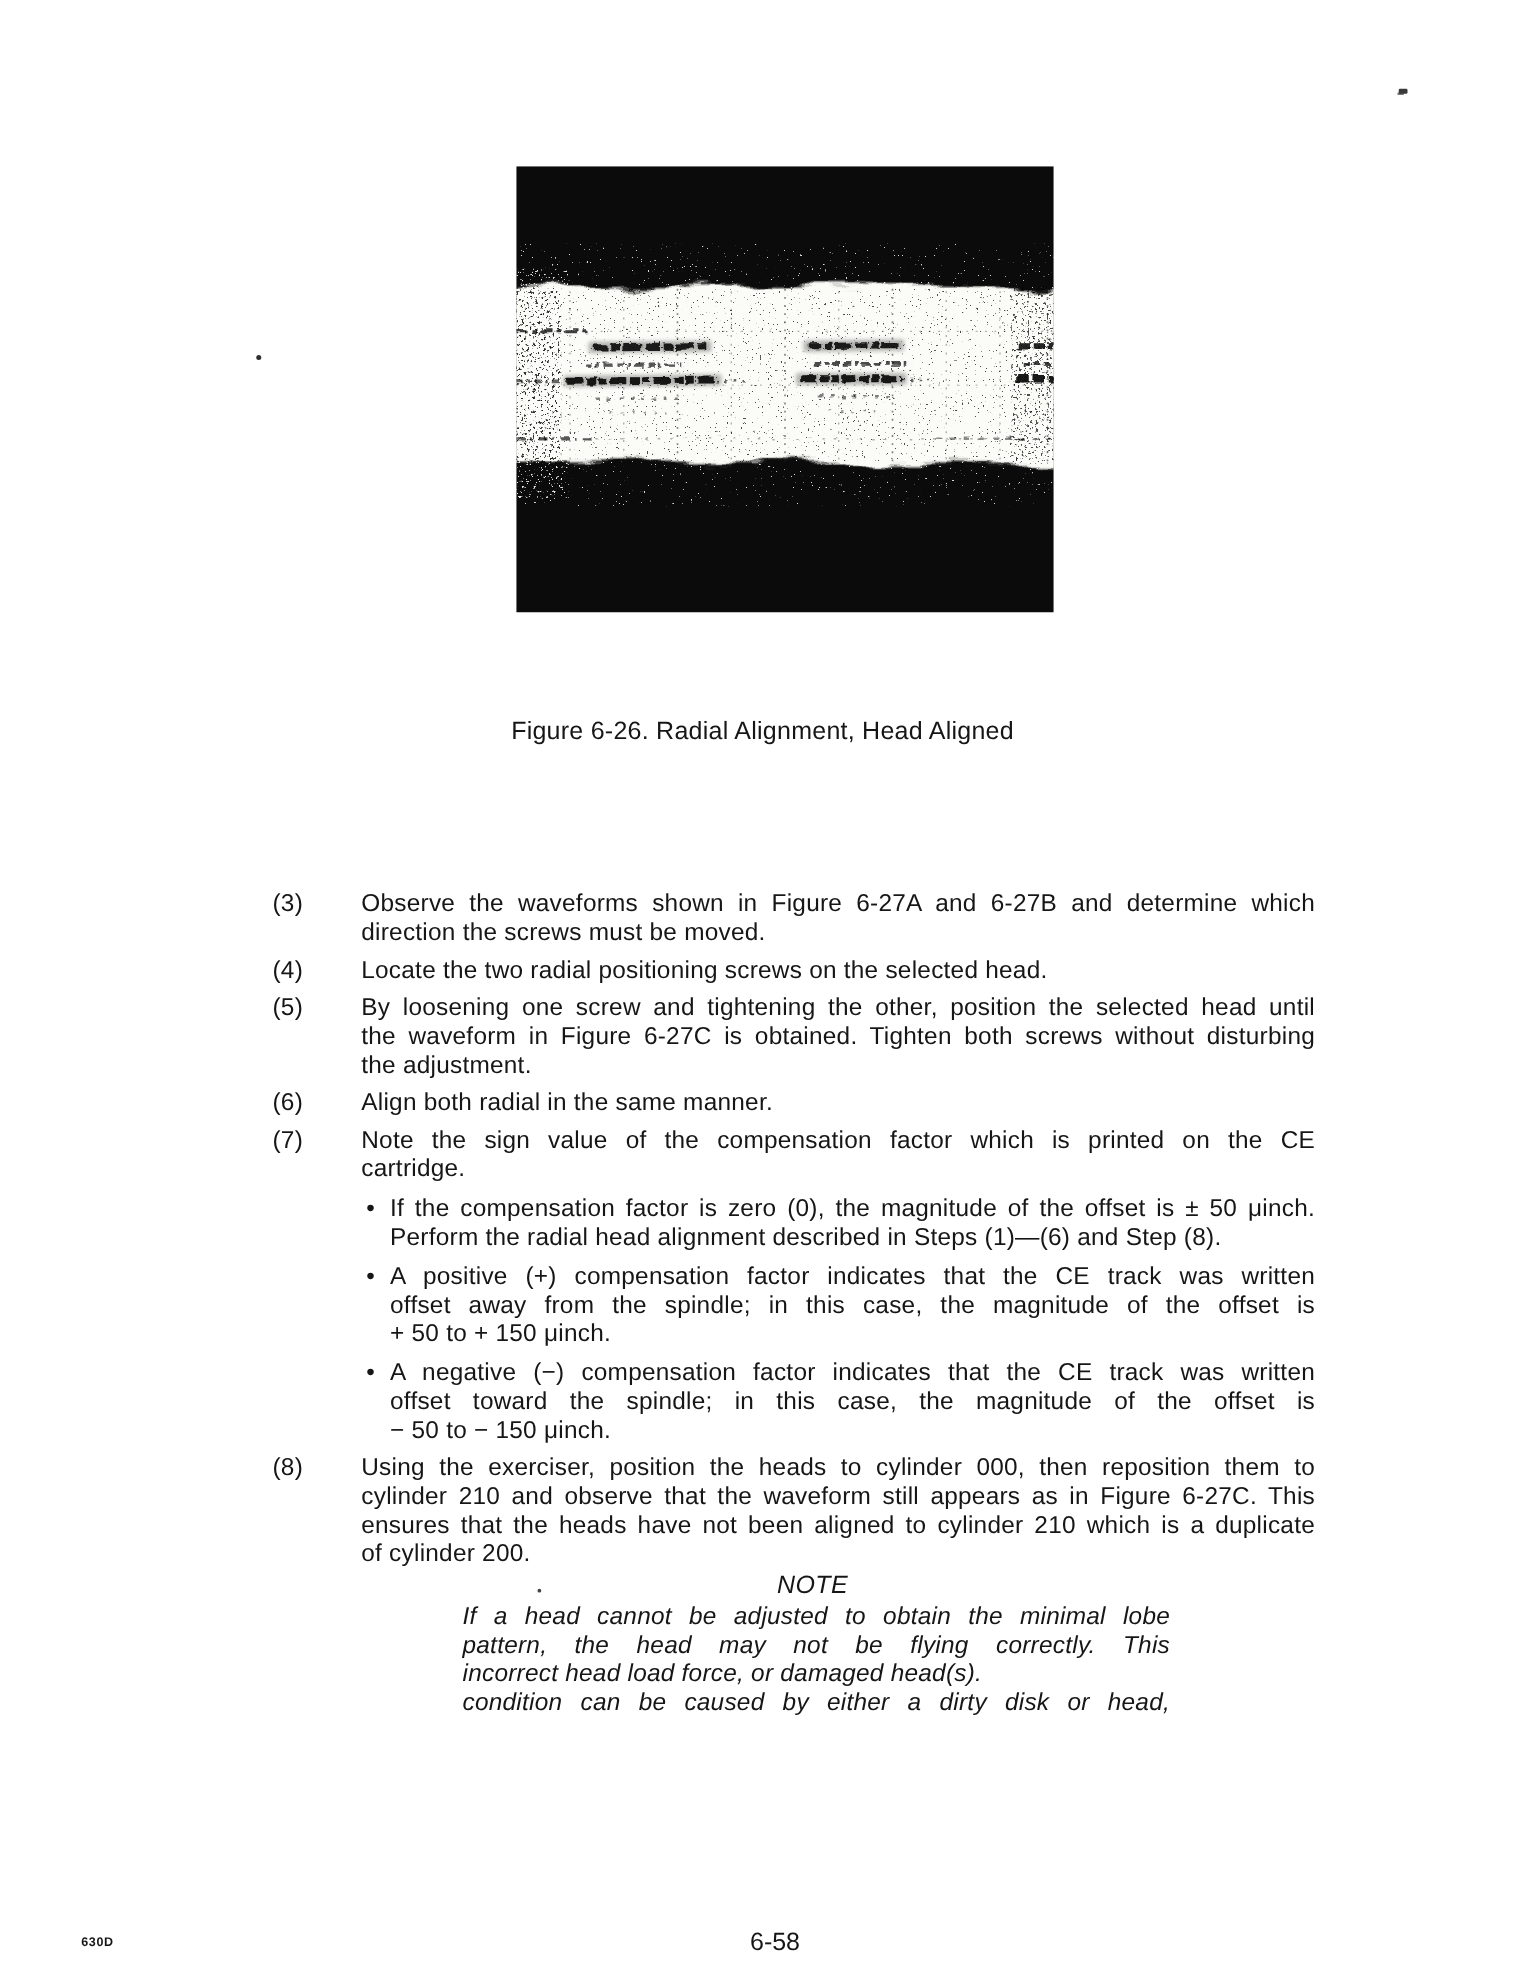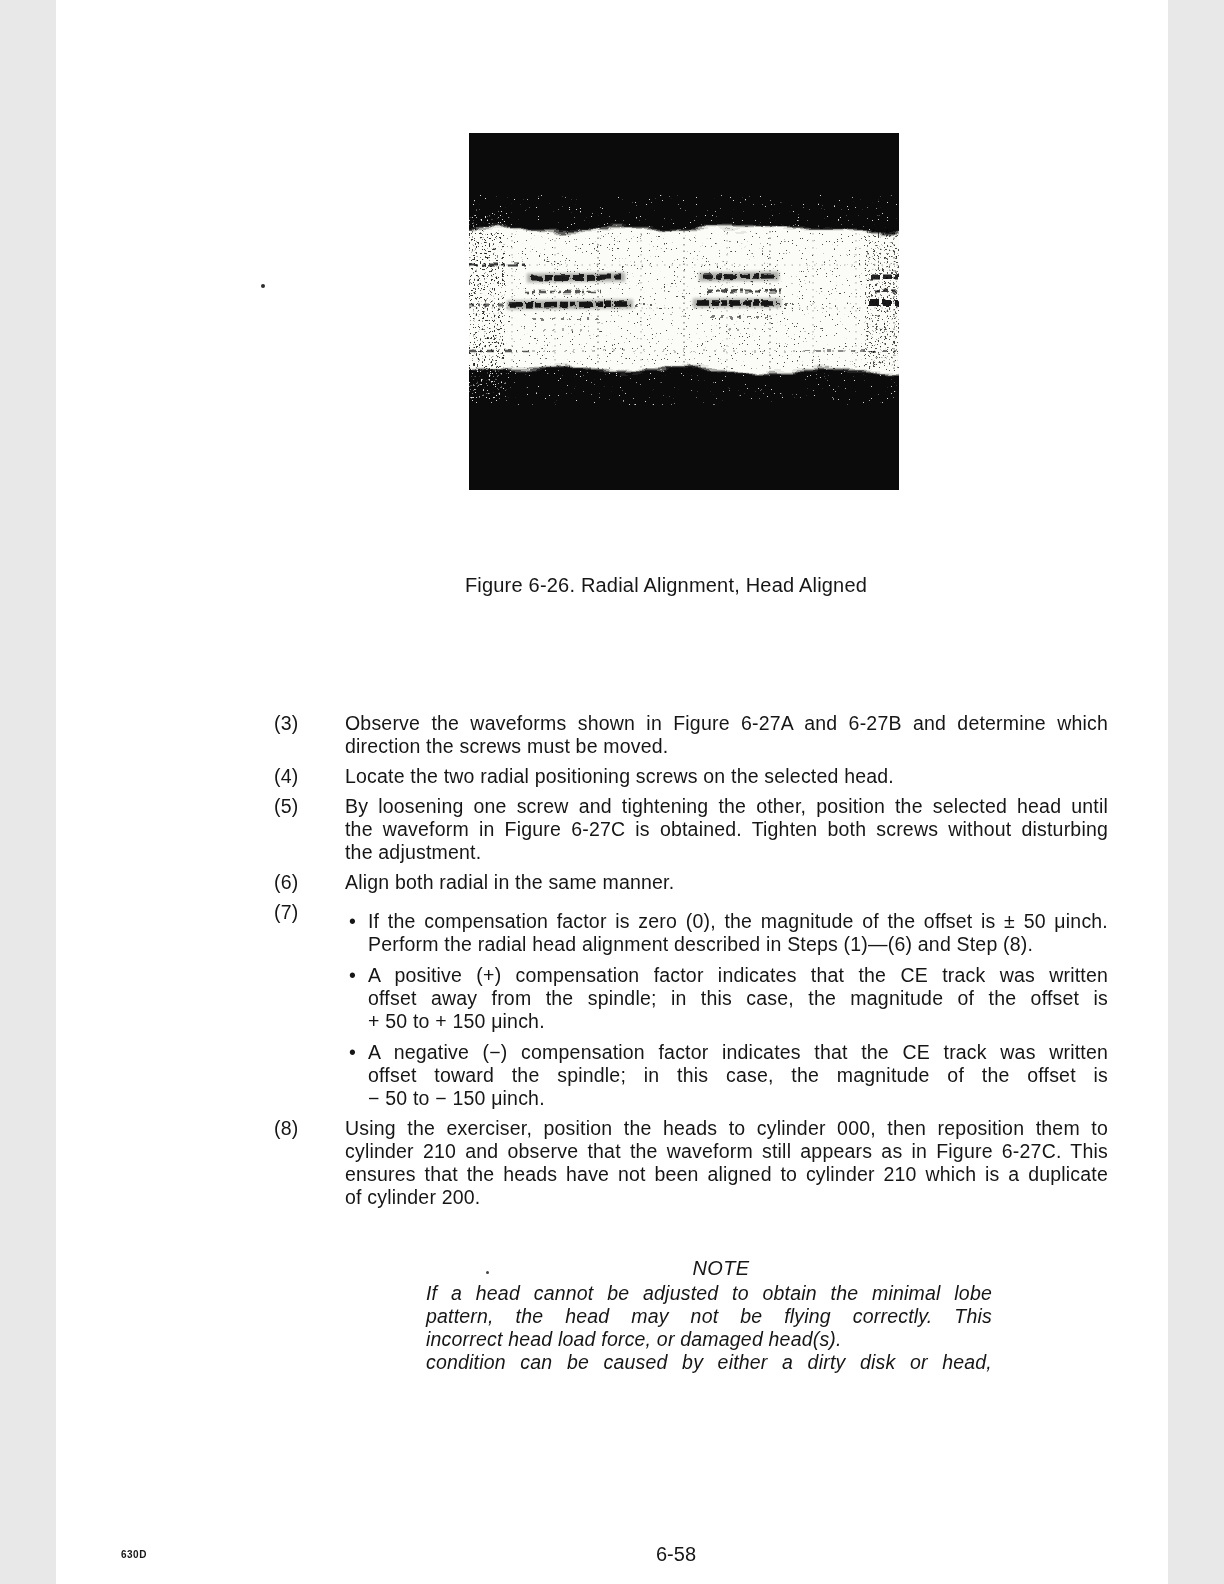--- a/index.html
+++ b/index.html
@@ -1,18 +1,18 @@
 <!DOCTYPE html>
 <html><head>
 <meta charset="utf-8">
 <style>
   html,body{margin:0;padding:0;background:#e8e8e8;}
   .page{
     position:relative;
-    width:1112px;height:1584px;
+    width:1224px;height:1584px;
     margin:0 auto;
     background:#ffffff;
     font-family:"Liberation Sans", sans-serif;
     color:#161616;
     overflow:hidden;
   }
   .txtbase{font-size:19.5px;line-height:23px;letter-spacing:0.2px;}
   
   #figure{position:absolute;left:413px;top:133px;width:430px;height:357px;}
   #figure svg{display:block;width:430px;height:357px;}
@@ -24,21 +24,21 @@
   .num{width:35px;flex:none;}
   .stext{flex:1;min-width:0;margin-left:36px;}
   .bullets{margin-top:9px;}
   .bullet{display:flex;margin-bottom:8px;}
   .bullet:last-child{margin-bottom:0;}
   .dot{width:19px;flex:none;padding-left:4px;}
   .btext{flex:1;min-width:0;}
   .ln{text-align:justify;text-align-last:justify;}
   .ln.last{text-align-last:left;}
   
-  #note-head{position:absolute;left:565px;top:1257px;width:200px;text-align:center;
+  #note-head{position:absolute;left:550px;top:1257px;width:200px;text-align:center;
              font-style:italic;font-size:20px;letter-spacing:0.3px;}
   #note-body{position:absolute;left:370px;top:1282px;width:566px;font-style:italic;}
   
   #footer-code{position:absolute;left:33px;top:1549px;font-size:10px;font-weight:bold;
                letter-spacing:0.5px;margin-left:32px;}
   #footer-page{position:absolute;left:558px;top:1543px;width:124px;text-align:center;
                font-size:20px;}
   
   .speck{position:absolute;background:#3a3a3a;}
   #speck-tr{left:1119px;top:71px;width:7px;height:4px;border-radius:1px;
@@ -190,20 +190,24 @@
     <div class="step">
       <span class="num">(6)</span>
       <div class="stext">
           <div class="ln last">Align both radial in the same manner.</div>
         </div>
     </div>
 
     <div class="step">
       <span class="num">(7)</span>
       <div class="stext">
+        <div>
+            <div class="ln">Note the sign value of the compensation factor which is printed on the CE</div>
+            <div class="ln last">cartridge.</div>
+          </div>
         <div class="bullets">
           <div class="bullet">
             <span class="dot">•</span>
             <div class="btext">
                 <div class="ln">If the compensation factor is zero (0), the magnitude of the offset is ±&nbsp;50&nbsp;μinch.</div>
                 <div class="ln last">Perform the radial head alignment described in Steps (1)—(6) and Step (8).</div>
               </div>
           </div>
           <div class="bullet">
             <span class="dot">•</span>

